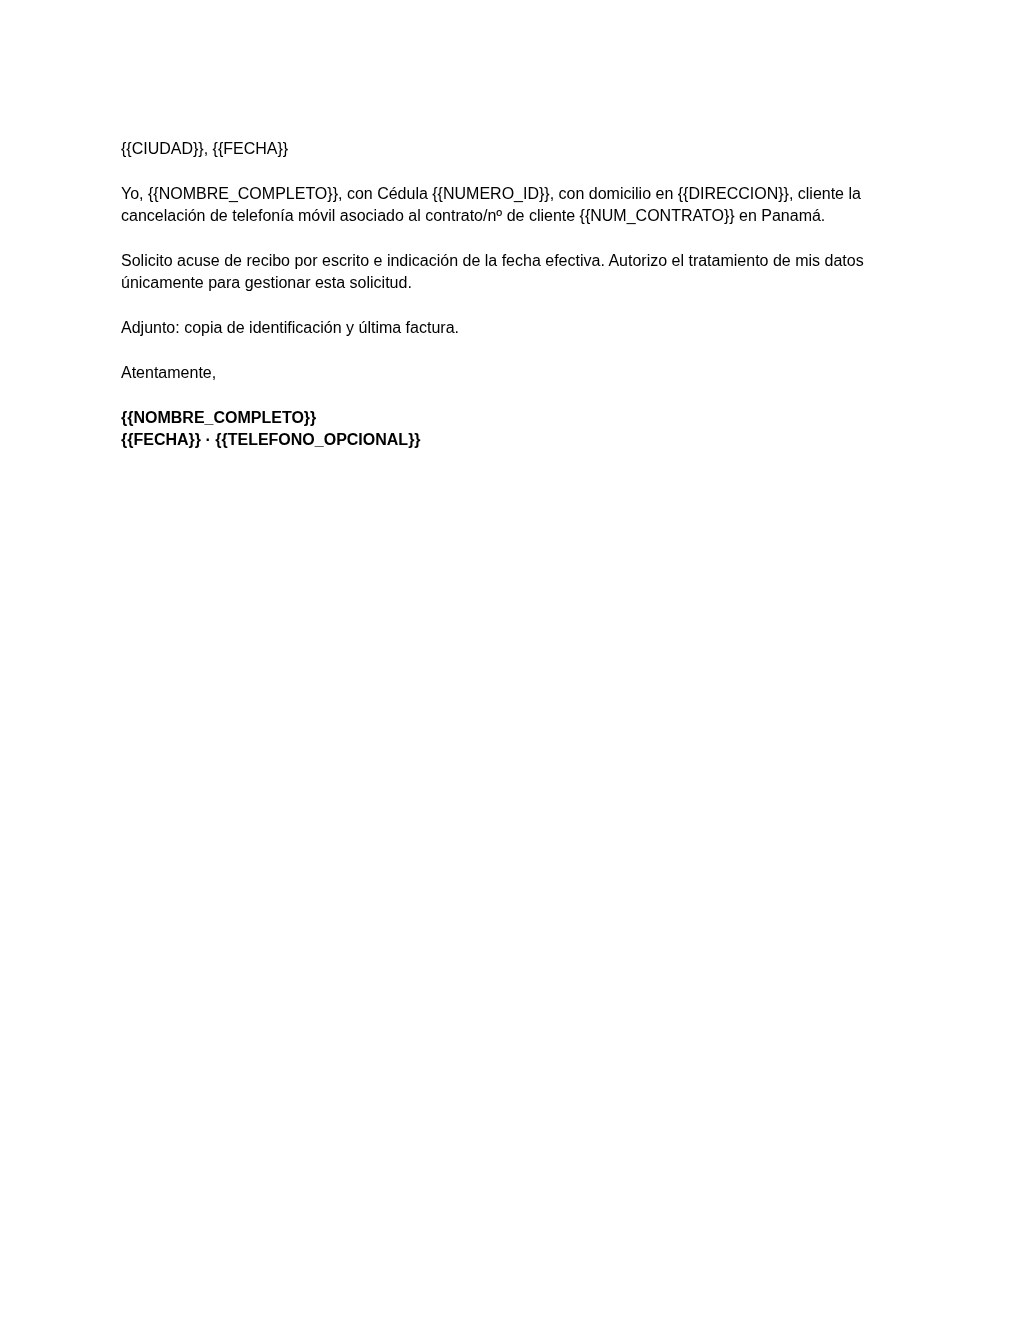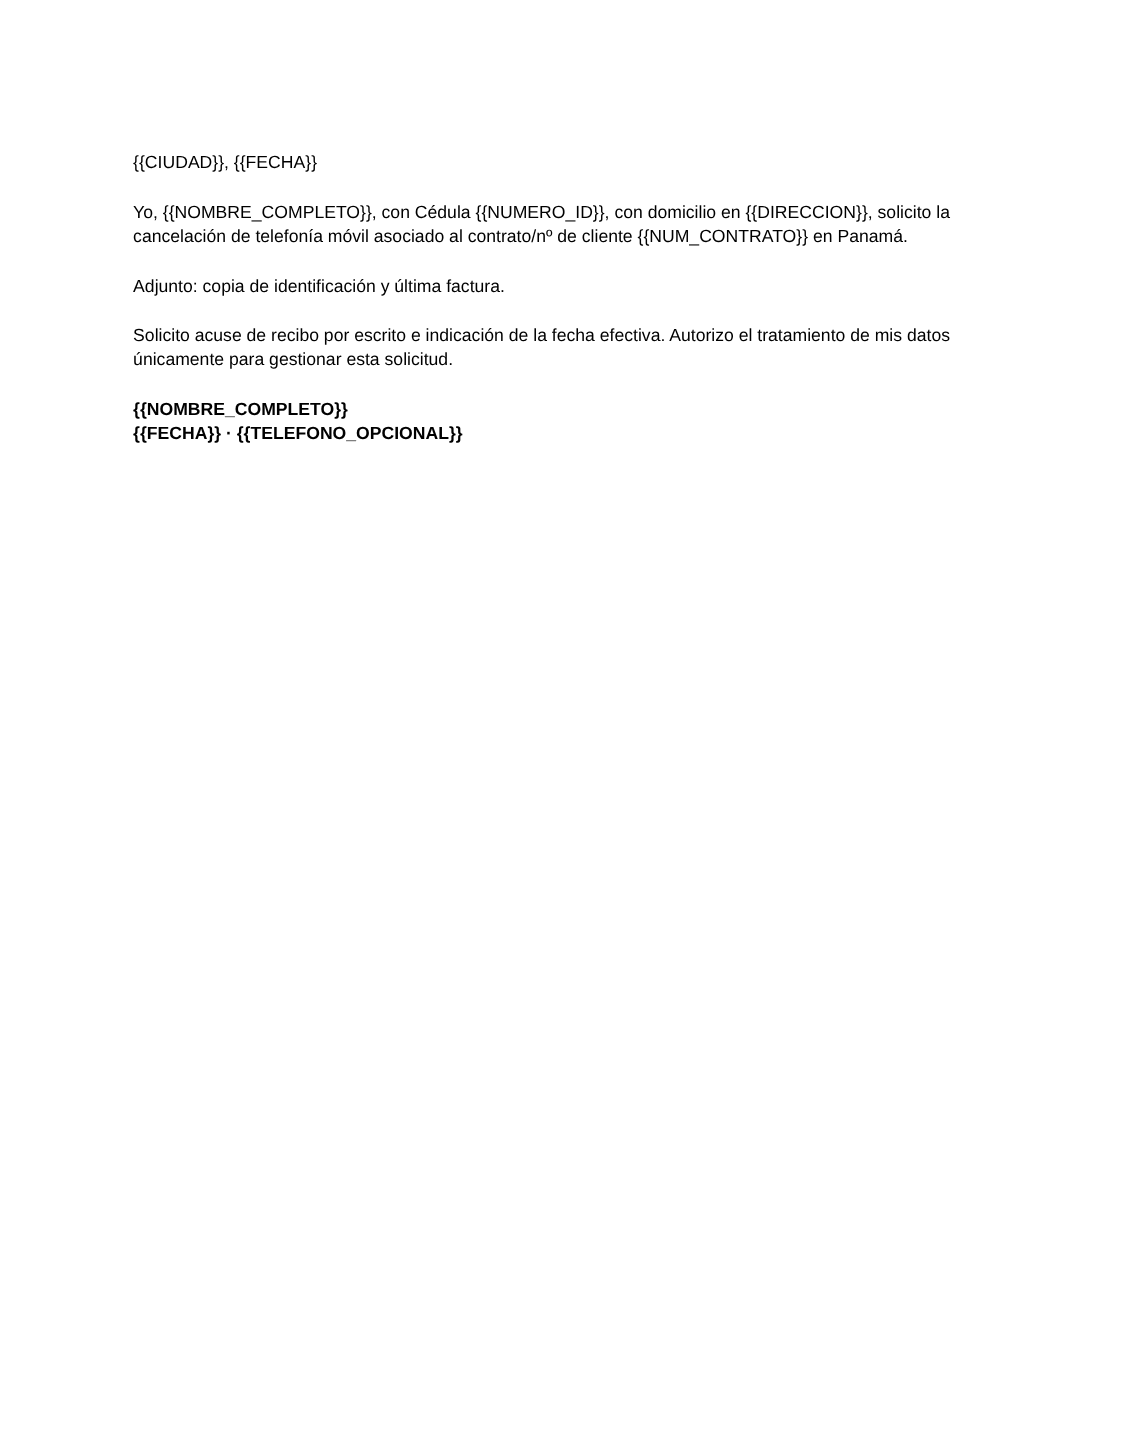--- a/index.html
+++ b/index.html
@@ -45,34 +45,37 @@
   <div class="letter">
 
     <div class="para">
       <div class="line">{{CIUDAD}}, {{FECHA}}</div>
     </div>
 
     <div class="para">
     </div>
 
     <div class="para">
-      <div class="line">Yo, {{NOMBRE_COMPLETO}}, con Cédula {{NUMERO_ID}}, con domicilio en {{DIRECCION}}, solicito la</div>
+      <div class="line">Yo, {{NOMBRE_COMPLETO}}, con Cédula {{NUMERO_ID}}, con domicilio en {{DIRECCION}}, cliente la</div>
       <div class="line">cancelación de telefonía móvil asociado al contrato/nº de cliente {{NUM_CONTRATO}} en Panamá.</div>
     </div>
 
+
+    <div class="para">
+      <div class="line">Solicito acuse de recibo por escrito e indicación de la fecha efectiva. Autorizo el tratamiento de mis datos</div>
+      <div class="line">únicamente para gestionar esta solicitud.</div>
+    </div>
 
     <div class="para">
       <div class="line">Adjunto: copia de identificación y última factura.</div>
     </div>
 
     <div class="para">
-      <div class="line">Solicito acuse de recibo por escrito e indicación de la fecha efectiva. Autorizo el tratamiento de mis datos</div>
-      <div class="line">únicamente para gestionar esta solicitud.</div>
+      <div class="line">Atentamente,</div>
     </div>
-
 
     <div class="para">
       <div class="line">{{NOMBRE_COMPLETO}}</div>
       <div class="line">{{FECHA}} · {{TELEFONO_OPCIONAL}}</div>
     </div>
 
   </div>
 </div>
 
 </body></html>

